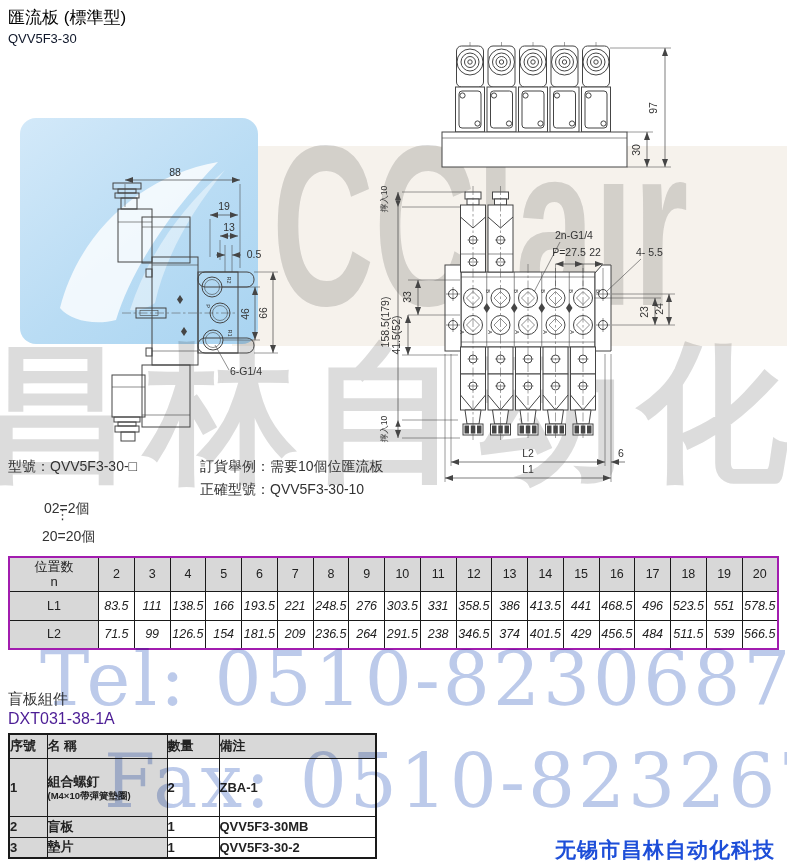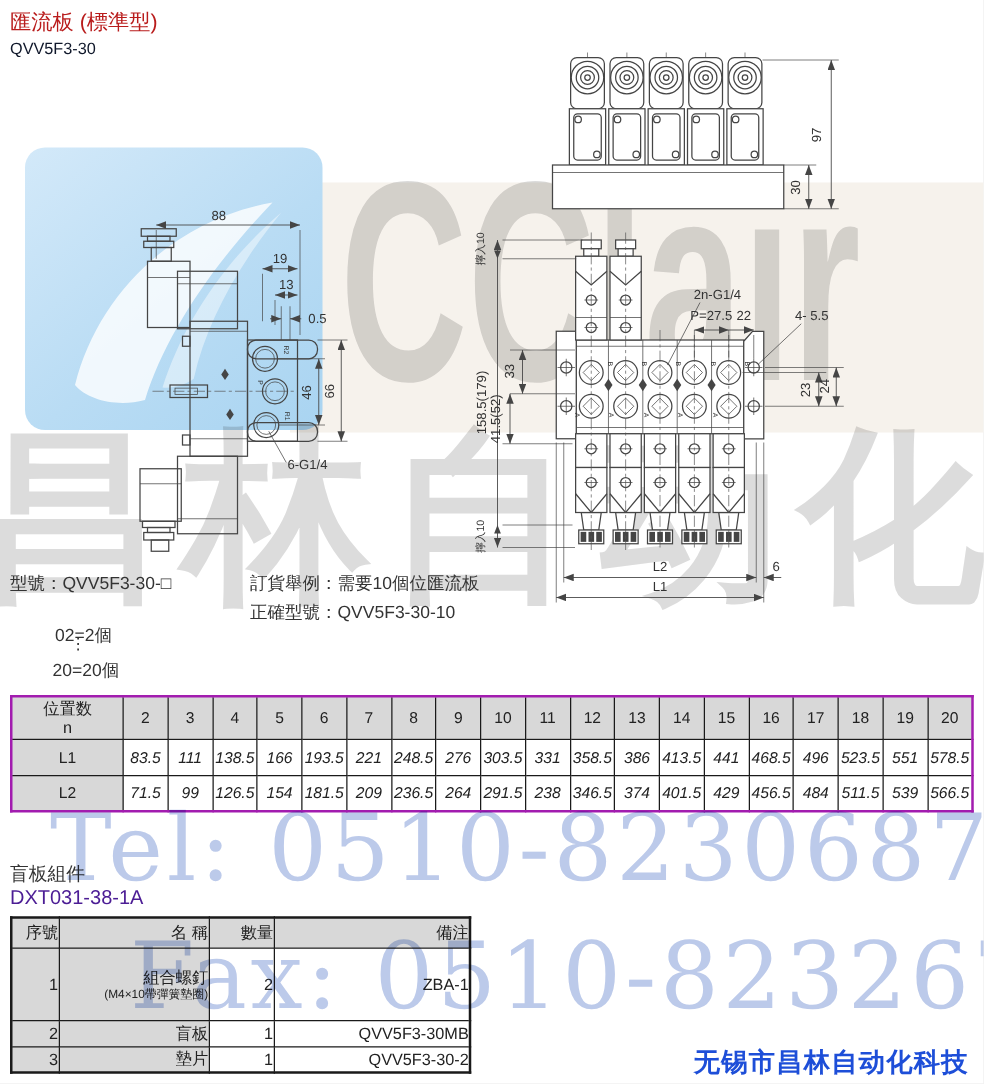--- a/index.html
+++ b/index.html
@@ -12,40 +12,40 @@
            background:linear-gradient(140deg,#d3e9f9 0%,#b9dcf4 55%,#a9d4f1 100%);}
   .wm-cclair{left:272px;top:112px;font-size:228px;line-height:228px;font-weight:bold;
              color:#bdbdbd;opacity:.55;z-index:2;transform:scaleX(.62);transform-origin:left top;
              mix-blend-mode:multiply;white-space:nowrap;}
   .wm-cn{left:-18px;top:338px;font-size:150px;line-height:150px;font-weight:bold;letter-spacing:14px;
          color:#b9b9b9;opacity:.5;z-index:2;mix-blend-mode:multiply;white-space:nowrap;}
   .wm-tel{left:40px;top:636px;font-family:"DejaVu Serif",serif;font-size:74px;letter-spacing:3px;
           color:#93a9dd;opacity:.62;z-index:6;mix-blend-mode:multiply;white-space:nowrap;}
   .wm-fax{left:104px;top:738px;font-family:"DejaVu Serif",serif;font-size:74px;letter-spacing:3px;
           color:#93a9dd;opacity:.62;z-index:6;mix-blend-mode:multiply;white-space:nowrap;} .z4{z-index:4;}
-  .title1{left:8px;top:6px;font-size:17px;color:#b91c1c;}
+  .title1{left:8px;top:6px;font-size:17px;color:#000000;}
   .title2{left:8px;top:31px;font-size:13px;color:#0f172a;}
   .ordline{font-size:14px;color:#333;white-space:nowrap;}
   .smtxt{font-size:14px;color:#333;}
   .sub1{left:8px;top:690px;font-size:15px;color:#333;}
   .sub2{left:8px;top:710px;font-size:16px;color:#4c1d95;}
   .company{right:12px;top:836px;font-size:21px;font-weight:bold;color:#1d4ed8;letter-spacing:1px;}
   
   table{border-collapse:collapse;table-layout:fixed;}
   .sizetbl{left:8px;top:556px;width:771px;font-size:12.5px;z-index:4;position:absolute;
            border:2px solid #a21caf;background:#fff;}
   .sizetbl th,.sizetbl td{border:1px solid #1a1a1a;text-align:center;padding:0;font-weight:normal;color:#222;}
   .sizetbl th{background:#d8d8d8;}
   .sizetbl td{background:#fff;font-style:italic;}
   .sizetbl .corner{width:88px;font-size:13px;line-height:15px;}
   .sizetbl tr{height:29px;}
   .sizetbl tr:first-child{height:34px;}
   .partstbl{left:8px;top:733px;width:367px;font-size:13px;z-index:4;position:absolute;
             border:2px solid #1a1a1a;background:#fff;}
-  .partstbl th,.partstbl td{border:1px solid #1a1a1a;text-align:right;padding:0;font-weight:normal;color:#222;}
+  .partstbl th,.partstbl td{border:1px solid #1a1a1a;text-align:left;padding:0;font-weight:bold;color:#222;}
   .partstbl th{background:#d8d8d8;}
   .partstbl td.shade{background:#d8d8d8;}
   .partstbl .nsub{font-size:9.5px;display:block;line-height:10px;}
   
   svg{position:absolute;z-index:3;overflow:visible;}
   .s{stroke:#454545;stroke-width:1;fill:none;}
   .f{fill:#fff;}
   .thin{stroke:#454545;stroke-width:.6;fill:none;}
   .dk{fill:#454545;stroke:none;}
   .dim{stroke:#454545;stroke-width:.7;fill:none;}

